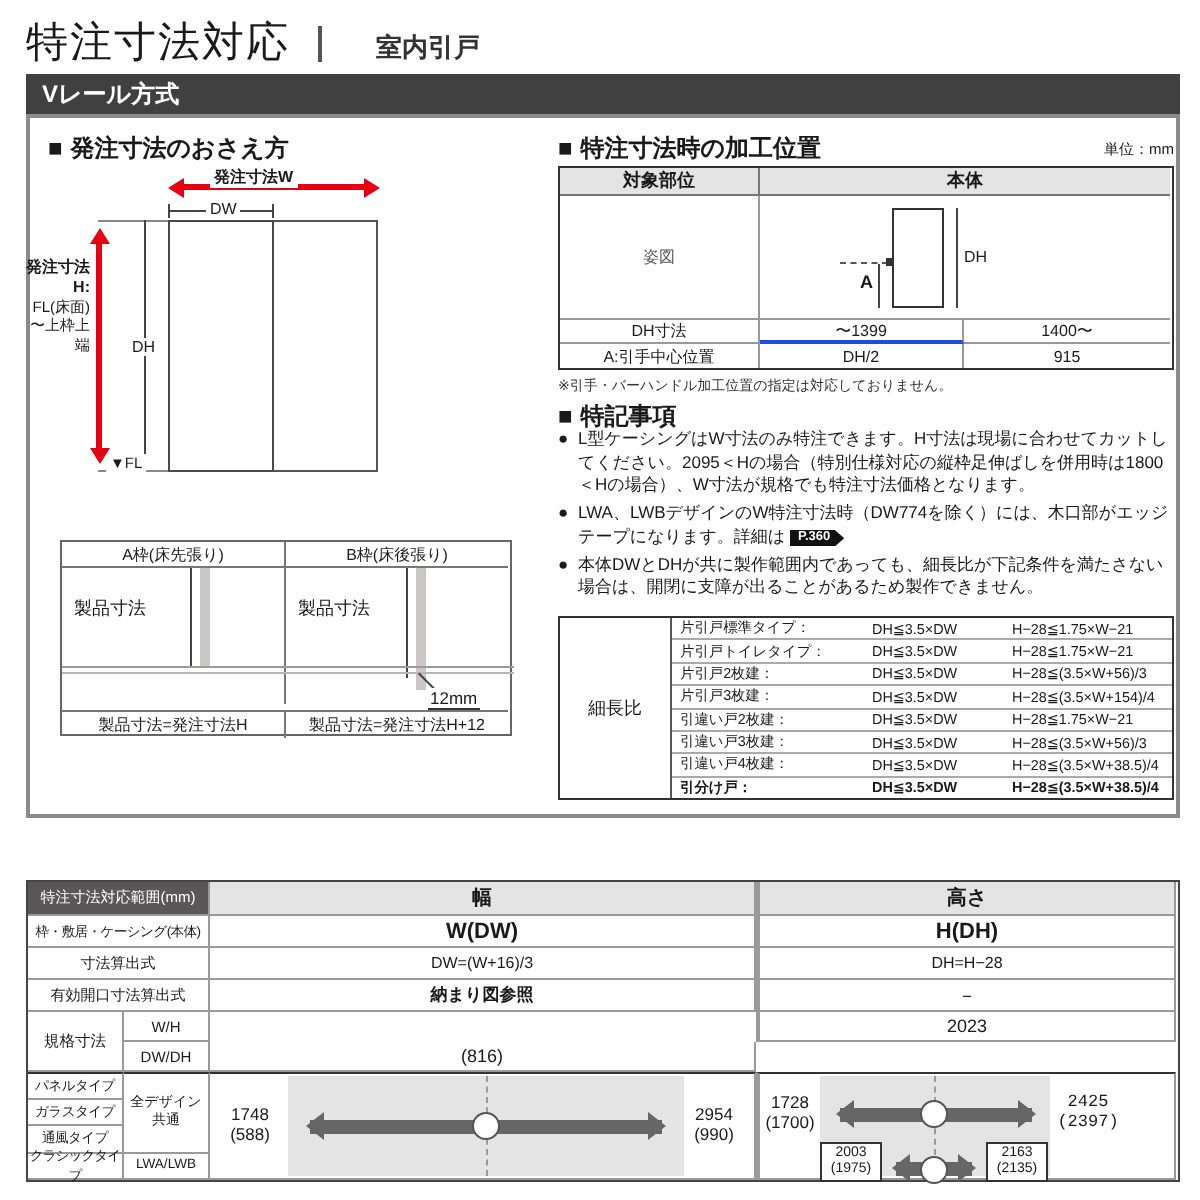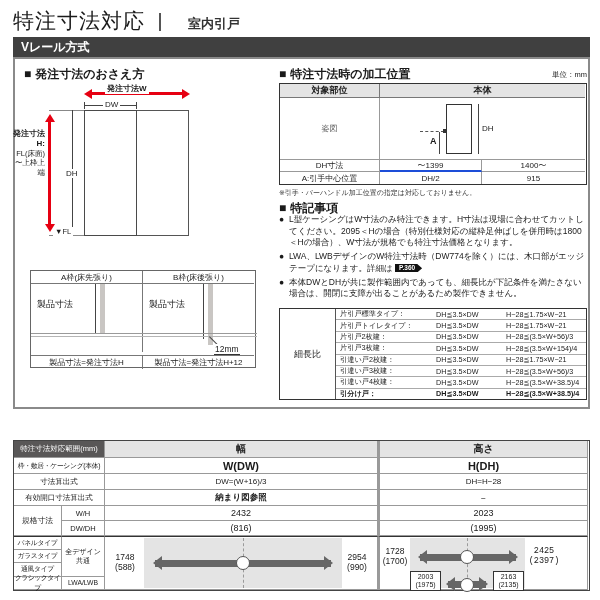--- a/index.html
+++ b/index.html
@@ -247,25 +247,23 @@
   <div class="cell" style="grid-column:1/3;grid-row:3;font-size:7.5px;">寸法算出式</div>
   <div class="cell" style="grid-column:3;grid-row:3;font-size:8px;">DW=(W+16)/3</div>
   <div class="cell thickl" style="grid-column:4;grid-row:3;font-size:8px;">DH=H−28</div>
 
   <div class="cell" style="grid-column:1/3;grid-row:4;font-size:7.5px;">有効開口寸法算出式</div>
   <div class="cell bb" style="grid-column:3;grid-row:4;font-size:8.5px;">納まり図参照</div>
   <div class="cell thickl" style="grid-column:4;grid-row:4;font-size:8.5px;">−</div>
 
   <div class="cell" style="grid-column:1;grid-row:5/7;font-size:7.8px;">規格寸法</div>
   <div class="cell" style="grid-column:2;grid-row:5;font-size:7.5px;">W/H</div>
-  <div class="cell" style="grid-column:3;grid-row:5;font-size:9px;">2432</div>
   <div class="cell thickl" style="grid-column:4;grid-row:5;font-size:9px;">2023</div>
   <div class="cell" style="grid-column:2;grid-row:6;font-size:7.5px;">DW/DH</div>
   <div class="cell" style="grid-column:3;grid-row:6;font-size:9px;">(816)</div>
-  <div class="cell thickl" style="grid-column:4;grid-row:6;font-size:9px;">(1995)</div>
 
   <div class="cell heavyt" style="grid-column:1;grid-row:7;font-size:6.8px;letter-spacing:-0.3px;">パネルタイプ</div>
   <div class="cell" style="grid-column:1;grid-row:8;font-size:6.8px;letter-spacing:-0.3px;">ガラスタイプ</div>
   <div class="cell" style="grid-column:1;grid-row:9;font-size:6.8px;letter-spacing:-0.3px;">通風タイプ</div>
   <div class="cell" style="grid-column:1;grid-row:10;font-size:6.8px;letter-spacing:-0.5px;">クラシックタイプ</div>
   <div class="cell heavyt" style="grid-column:2;grid-row:7/10;font-size:7px;line-height:1.3;white-space:pre-line;">全デザイン共通</div>
   <div class="cell" style="grid-column:2;grid-row:10;font-size:6.8px;">LWA/LWB</div>
 
   <div class="cell heavyt" style="grid-column:3;grid-row:7/11;position:relative;">
     <div class="a shade" style="left:39px;top:1px;bottom:1px;width:198px;"></div>

